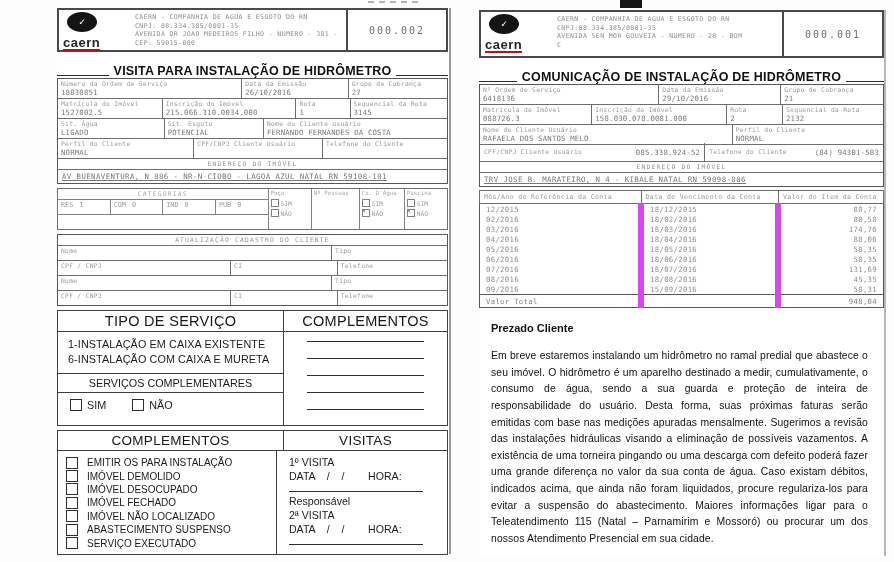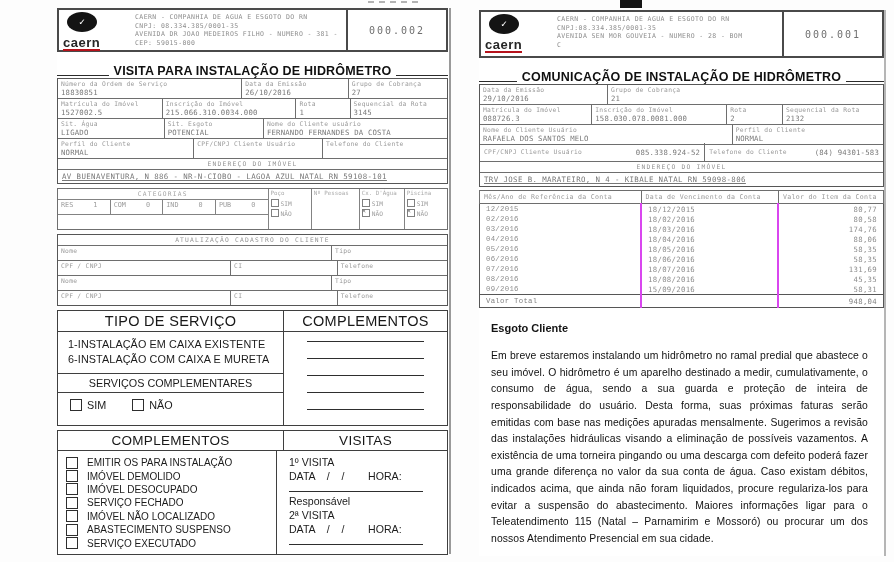--- a/index.html
+++ b/index.html
@@ -49,21 +49,21 @@
   .addr{font-size:7.4px;color:#777;letter-spacing:.4px;text-decoration:underline;white-space:nowrap;}
 
   .wA{width:48%}.wB{width:27%}.wC{width:25%}.wD{width:35%}.wE{width:13%}.wF{width:33%}.wG{width:32%}
   .wH{width:45%}.wI{width:30%}.wJ{width:28%}.wK{width:34%}.wL{width:63%}.wM{width:37%}.wN{width:56%}.wO{width:44%}
   .grow{flex:1}
 
   
   .cat-box{border:1.6px solid #565656;margin-top:4px;display:flex;height:40px;opacity:.85;}
   .cat-left{width:54%;border-right:1px solid #6e6e6e;display:flex;flex-direction:column;}
   .cat-cells{display:flex;flex:1;border-bottom:1px solid #6e6e6e;}
-  .cat-cell{width:25%;border-right:1px solid #6e6e6e;font-size:6.8px;color:#8b8b8b;padding:1px 3px;display:flex;gap:20px;}
+  .cat-cell{width:25%;border-right:1px solid #6e6e6e;font-size:6.8px;color:#8b8b8b;padding:1px 3px;display:flex;gap:6px;}
   .cat-cell:last-child{border-right:none;}
   .cat-empty{flex:1;}
   .cat-right{width:46%;display:flex;}
   .cat-col{border-right:1px solid #6e6e6e;padding:1px 2px;font-size:5.8px;color:#9a9a9a;line-height:7px;}
   .cat-col:last-child{border-right:none;}
   .cat-col .opt{display:flex;align-items:center;gap:2px;margin-top:2px;color:#8b8b8b;font-size:6.2px;}
   .cb-s{display:inline-block;width:6px;height:6px;border:1px solid #6b6b6b;background:#fff;position:relative;flex:0 0 auto;}
   .cb-s.checked::after{content:"✕";position:absolute;left:-1px;top:-2px;font-size:7px;color:#555;}
 
   
@@ -93,22 +93,22 @@
   .occ-list{padding:5px 0 4px 8px;}
   .occ-item{display:flex;align-items:center;gap:9px;height:13.4px;font-size:10px;}
   .visit-block{padding:4px 6px 0 12px;font-size:10.6px;line-height:14px;}
   .visit-line{white-space:pre;}
   .visit-rule{border-bottom:1.3px solid #2e2e2e;width:88%;height:8px;margin-bottom:2px;}
 
   
   .dtable{width:100%;border-collapse:collapse;border:1.6px solid #565656;margin-top:3px;}
   .dtable th{border:1px solid #6e6e6e;font-weight:normal;text-align:left;font-size:6.6px;color:#9a9a9a;
     padding:2px 4px;letter-spacing:.3px;}
-  .dtable td{font-size:7.3px;color:#8d8d8d;padding:.5px 6px;border-left:2px solid #d946ef;letter-spacing:.3px;}
-  .dtable td:first-child{border-left:none;font-family:Liberation Mono, monospace;}
+  .dtable td{font-size:7.3px;color:#8d8d8d;padding:.5px 6px;border-left:6px solid #d946ef;letter-spacing:.3px;}
+  .dtable td:first-child{border-left:none;}
   .dtable td.num{text-align:right;}
   .dtable tr.total td{border-top:1.4px solid #565656;padding:1.5px 6px;color:#828282;}
 
   
   .letter{margin:14px 16px 0 12px;}
   .letter-sal{font-family:"Liberation Sans",sans-serif;font-weight:bold;font-size:11px;color:#141414;margin-bottom:14px;}
   .letter-body{font-family:"Liberation Sans",sans-serif;font-size:10.4px;line-height:1.6;color:#111;
     text-align:justify;letter-spacing:.1px;}
 </style>
 </head>
@@ -358,21 +358,21 @@
         <div class="occ-item">
             <span class="cb"></span>
             <span>IMÓVEL DEMOLIDO</span>
           </div>
         <div class="occ-item">
             <span class="cb"></span>
             <span>IMÓVEL DESOCUPADO</span>
           </div>
         <div class="occ-item">
             <span class="cb"></span>
-            <span>SERVIÇO FECHADO</span>
+            <span>IMÓVEL FECHADO</span>
           </div>
         <div class="occ-item">
             <span class="cb"></span>
             <span>IMÓVEL NÃO LOCALIZADO</span>
           </div>
         <div class="occ-item">
             <span class="cb"></span>
             <span>ABASTECIMENTO SUSPENSO</span>
           </div>
         <div class="occ-item">
@@ -412,20 +412,24 @@
   </div>
 
   <div class="title-row">
     <div class="title-rule"></div>
     <div class="title-text">COMUNICAÇÃO DE INSTALAÇÃO DE HIDRÔMETRO</div>
     <div class="title-rule"></div>
   </div>
 
   <div class="grid">
     <div class="frow">
+      <div class="fcell wH">
+        <div class="flabel">Nº Ordem de Serviço</div>
+        <div class="fvalue">6418136</div>
+      </div>
       <div class="fcell wI">
         <div class="flabel">Data da Emissão</div>
         <div class="fvalue">29/10/2016</div>
       </div>
       <div class="fcell wC">
         <div class="flabel">Grupo de Cobrança</div>
         <div class="fvalue">21</div>
       </div>
     </div>
     <div class="frow">
@@ -528,16 +532,16 @@
         </tr>
       <tr class="total">
         <td>Valor Total</td>
         <td></td>
         <td class="num">948,04</td>
       </tr>
     </tbody>
   </table>
 
   <div class="letter">
-    <div class="letter-sal">Esgoto Cliente</div>
+    <div class="letter-sal">Prezado Cliente</div>
     <div class="letter-body">Em breve estaremos instalando um hidrômetro no ramal predial que abastece o seu imóvel. O hidrômetro é um aparelho destinado a medir, cumulativamente, o consumo de água, sendo a sua guarda e proteção de inteira de responsabilidade do usuário. Desta forma, suas próximas faturas serão emitidas com base nas medições apuradas mensalmente. Sugerimos a revisão das instalações hidráulicas visando a eliminação de possíveis vazamentos. A existência de uma torneira pingando ou uma descarga com defeito poderá fazer uma grande diferença no valor da sua conta de água. Caso existam débitos, indicados acima, que ainda não foram liquidados, procure regulariza-los para evitar a suspensão do abastecimento.  Maiores informações ligar para o Teleatendimento 115 (Natal – Parnamirim e Mossoró) ou procurar um dos nossos Atendimento Presencial em sua cidade.</div>
   </div>
 </div>
 
 </body></html>

